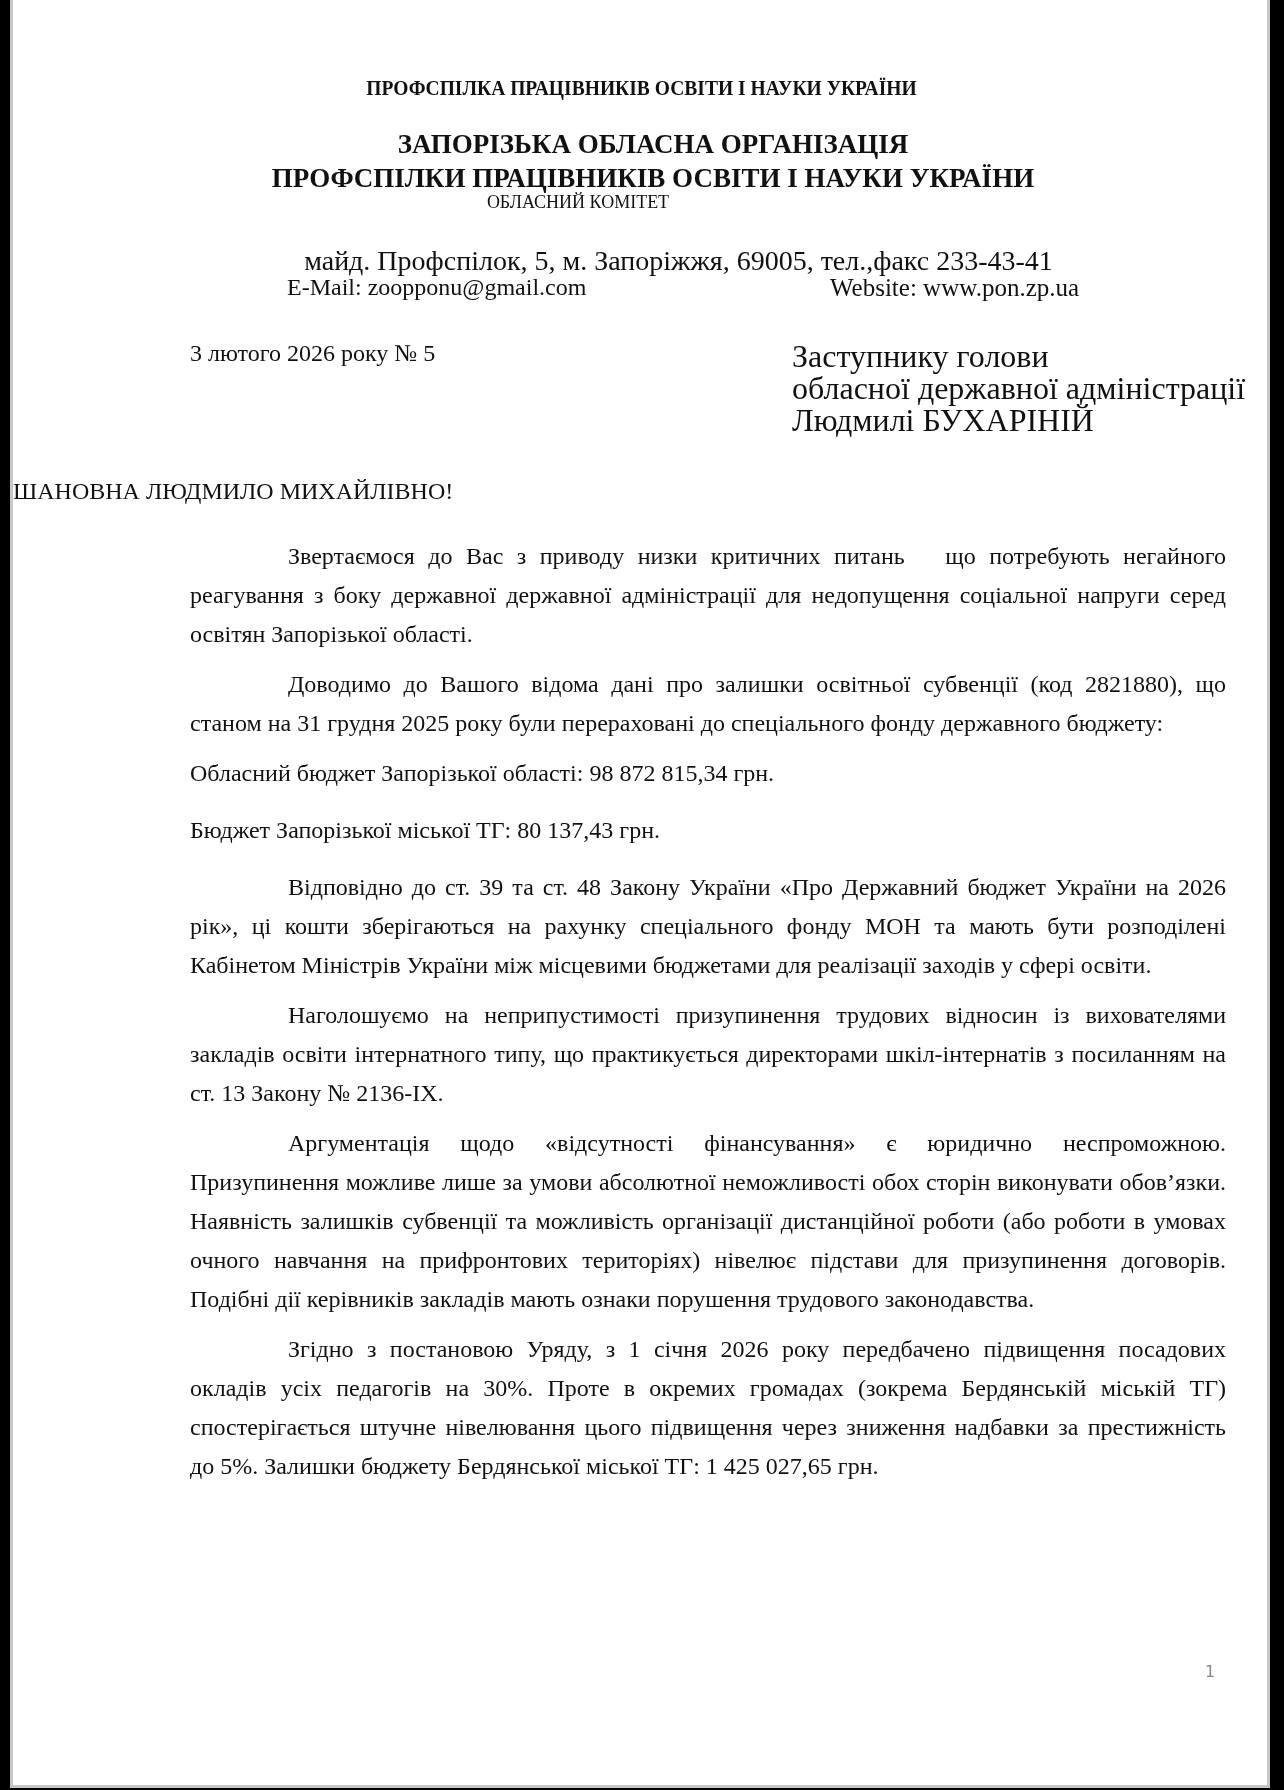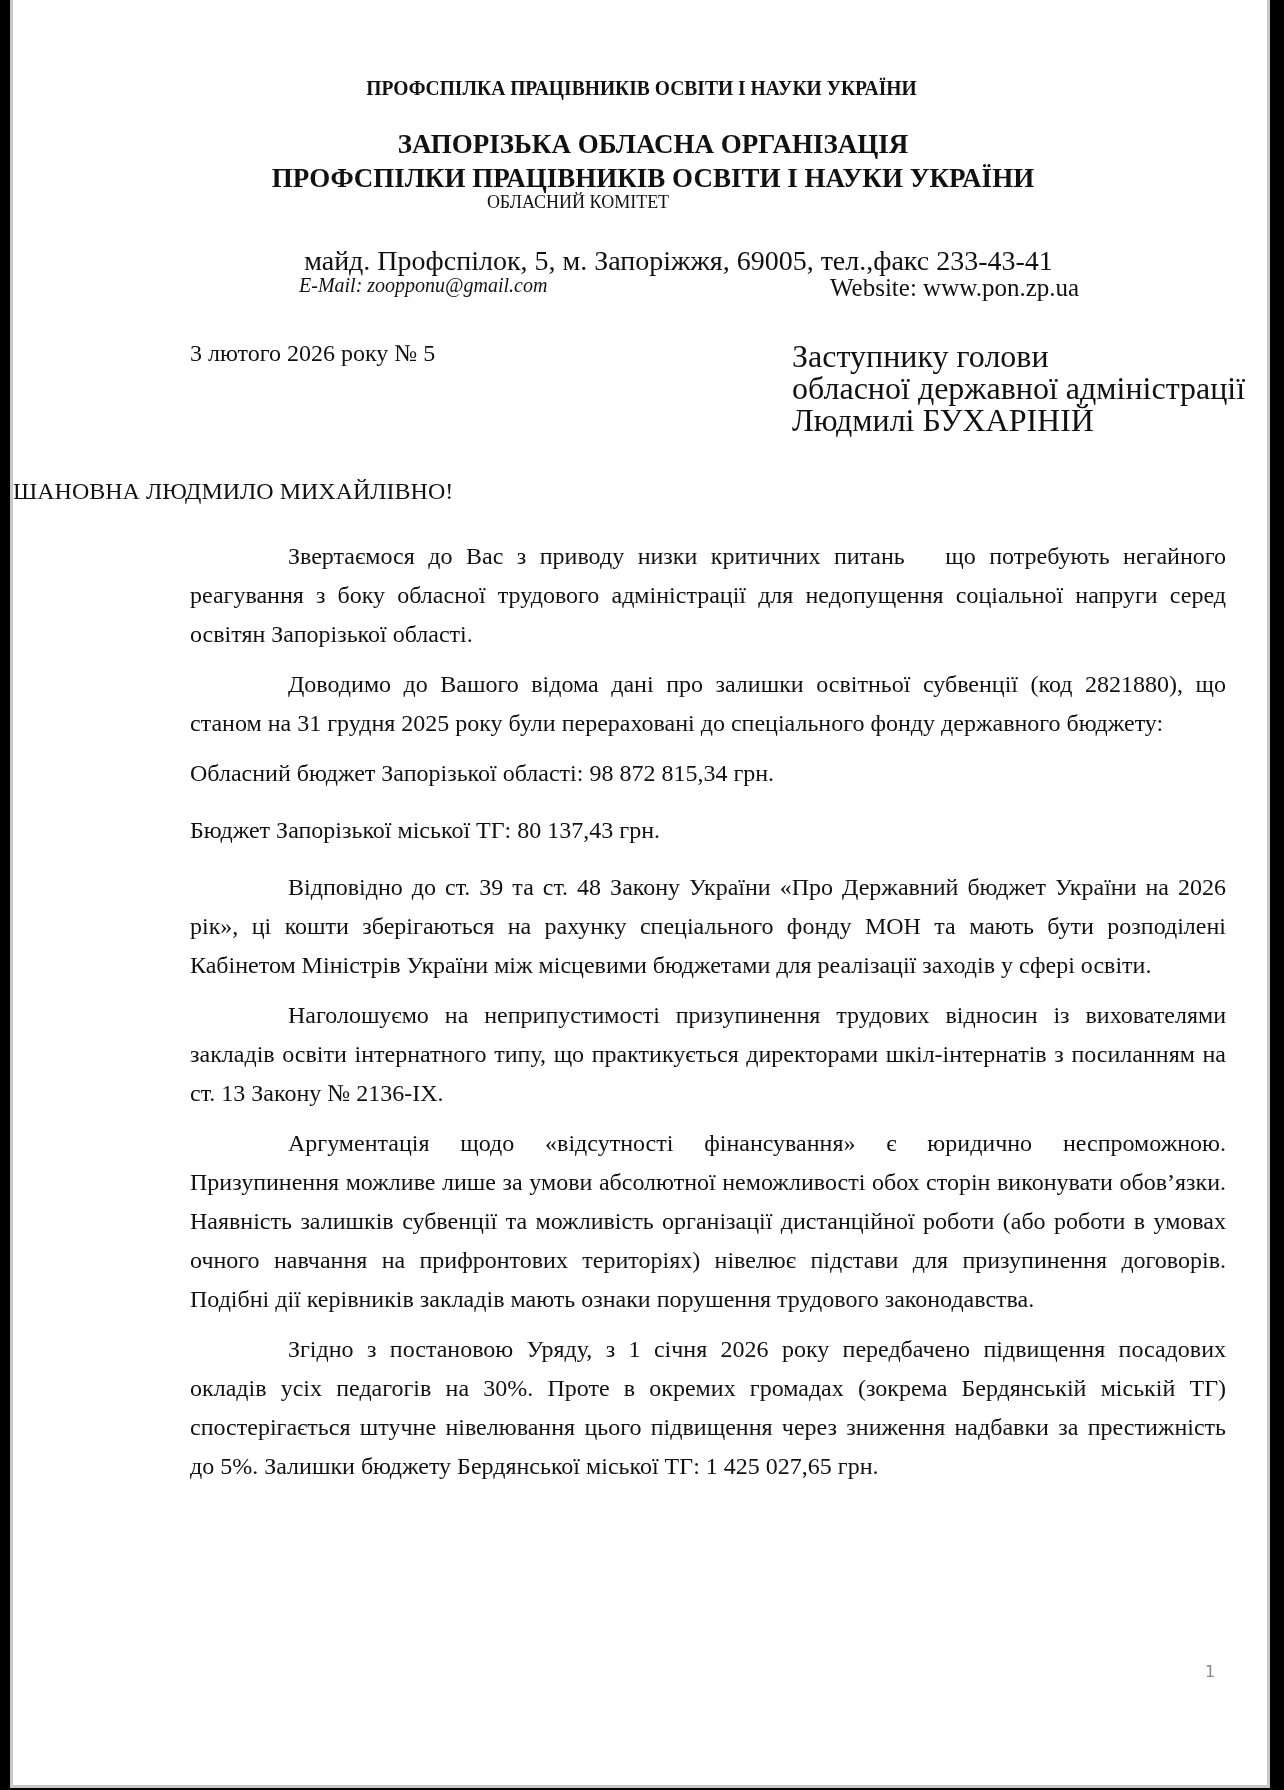--- a/index.html
+++ b/index.html
@@ -11,21 +11,21 @@
     position:absolute; left:10px; top:-4px; width:1260px; height:1792px;
     background:#fff; border:3px solid #c8c8c8; box-sizing:border-box;
   }
   .abs { position:absolute; white-space:nowrap; }
   .h1 { font-weight:bold; font-size:21px; left:0; width:1257px; text-align:center; top:77px; transform:scaleX(0.93); }
   .h2 { font-weight:bold; font-size:27px; left:0; width:1280px; text-align:center; line-height:34px; }
   .h2.l1 { top:128px; }
   .h2.l2 { top:162px; }
   .h3 { font-size:18px; left:16px; width:1098px; text-align:center; top:193px; }
   .addr { font-size:28px; top:246px; left:0; width:1257px; text-align:center; padding-left:74px; box-sizing:border-box; }
-  .email { font-size:20px; top:275px; left:286px;font-style:italic; }
+  .email { font-size:24px; top:275px; left:274px; }
   .website { font-size:25px; top:275px; left:817px; }
   .dateline { font-size:24px; top:341px; left:177px; }
   .recipient { left:779px; top:341px; font-size:32px; line-height:32px; }
   .greeting { font-size:24px; top:479px; left:0; width:1257px; text-align:left; }
   .body-text { position:absolute; left:177px; width:1036px; font-size:24px; line-height:39px; text-align:justify; }
   .body-text p { margin:0 0 11px 0; text-indent:98px; }
   .body-text p.noind { text-indent:0; margin-bottom:18px;font-family:Liberation Serif, serif; }
   .pagenum { font-family:"DejaVu Sans", sans-serif; font-size:16px; color:#888; top:1663px; left:1192px; }
 </style>
 </head>
@@ -44,21 +44,21 @@
 
   <div class="abs recipient">
     <div>Заступнику голови</div>
     <div>обласної державної адміністрації</div>
     <div>Людмилі БУХАРІНІЙ</div>
   </div>
 
   <div class="abs greeting">ШАНОВНА ЛЮДМИЛО МИХАЙЛІВНО!</div>
 
   <div class="body-text" style="top:538px;">
-    <p style="white-space:pre-wrap;">Звертаємося до Вас з приводу низки критичних питань   що потребують негайного реагування з боку обласної трудового адміністрації для недопущення соціальної напруги серед освітян Запорізької області.</p>
+    <p style="white-space:pre-wrap;">Звертаємося до Вас з приводу низки критичних питань   що потребують негайного реагування з боку державної державної адміністрації для недопущення соціальної напруги серед освітян Запорізької області.</p>
     <p>Доводимо до Вашого відома дані про залишки освітньої субвенції (код 2821880), що станом на 31 грудня 2025 року були перераховані до спеціального фонду державного бюджету:</p>
     <p class="noind">Обласний бюджет Запорізької області: 98 872 815,34 грн.</p>
     <p class="noind">Бюджет Запорізької міської ТГ: 80 137,43 грн.</p>
     <p>Відповідно до ст. 39 та ст. 48 Закону України «Про Державний бюджет України на 2026 рік», ці кошти зберігаються на рахунку спеціального фонду МОН та мають бути розподілені Кабінетом Міністрів України між місцевими бюджетами для реалізації заходів у сфері освіти.</p>
     <p>Наголошуємо на неприпустимості призупинення трудових відносин із вихователями закладів освіти інтернатного типу, що практикується директорами шкіл-інтернатів з посиланням на ст. 13 Закону № 2136-IX.</p>
     <p>Аргументація щодо «відсутності фінансування» є юридично неспроможною. Призупинення можливе лише за умови абсолютної неможливості обох сторін виконувати обов’язки. Наявність залишків субвенції та можливість організації дистанційної роботи (або роботи в умовах очного навчання на прифронтових територіях) нівелює підстави для призупинення договорів. Подібні дії керівників закладів мають ознаки порушення трудового законодавства.</p>
     <p>Згідно з постановою Уряду, з 1 січня 2026 року передбачено підвищення посадових окладів усіх педагогів на 30%. Проте в окремих громадах (зокрема Бердянській міській ТГ) спостерігається штучне нівелювання цього підвищення через зниження надбавки за престижність до 5%. Залишки бюджету Бердянської міської ТГ: 1 425 027,65 грн.</p>
   </div>
 
   <div class="abs pagenum">1</div>

